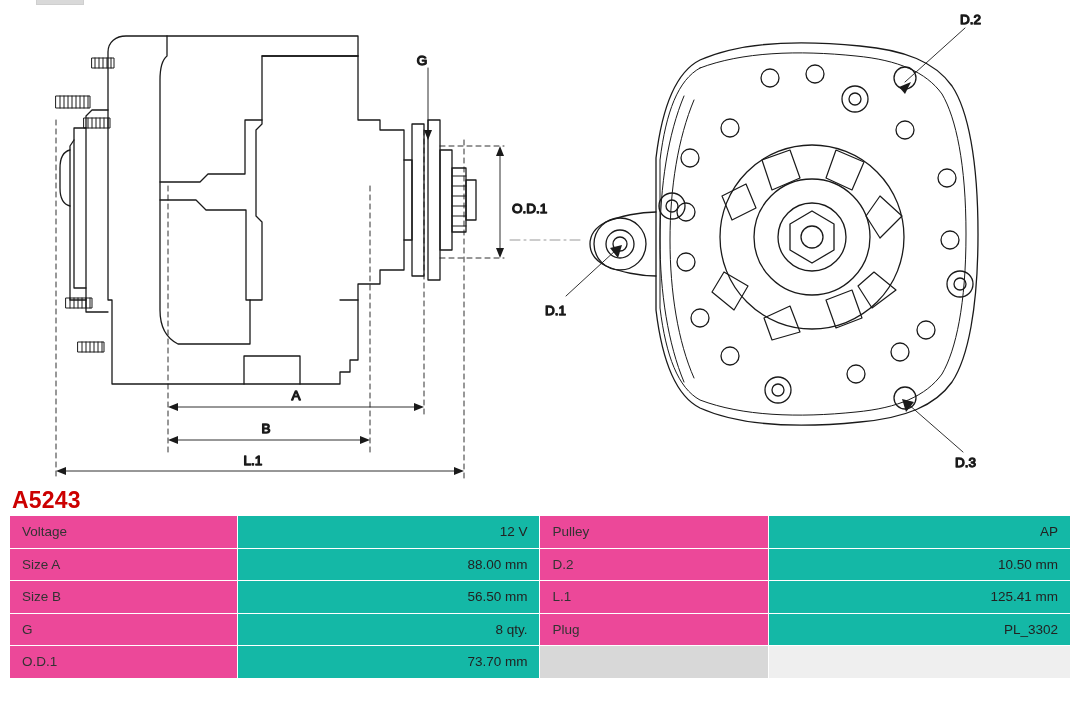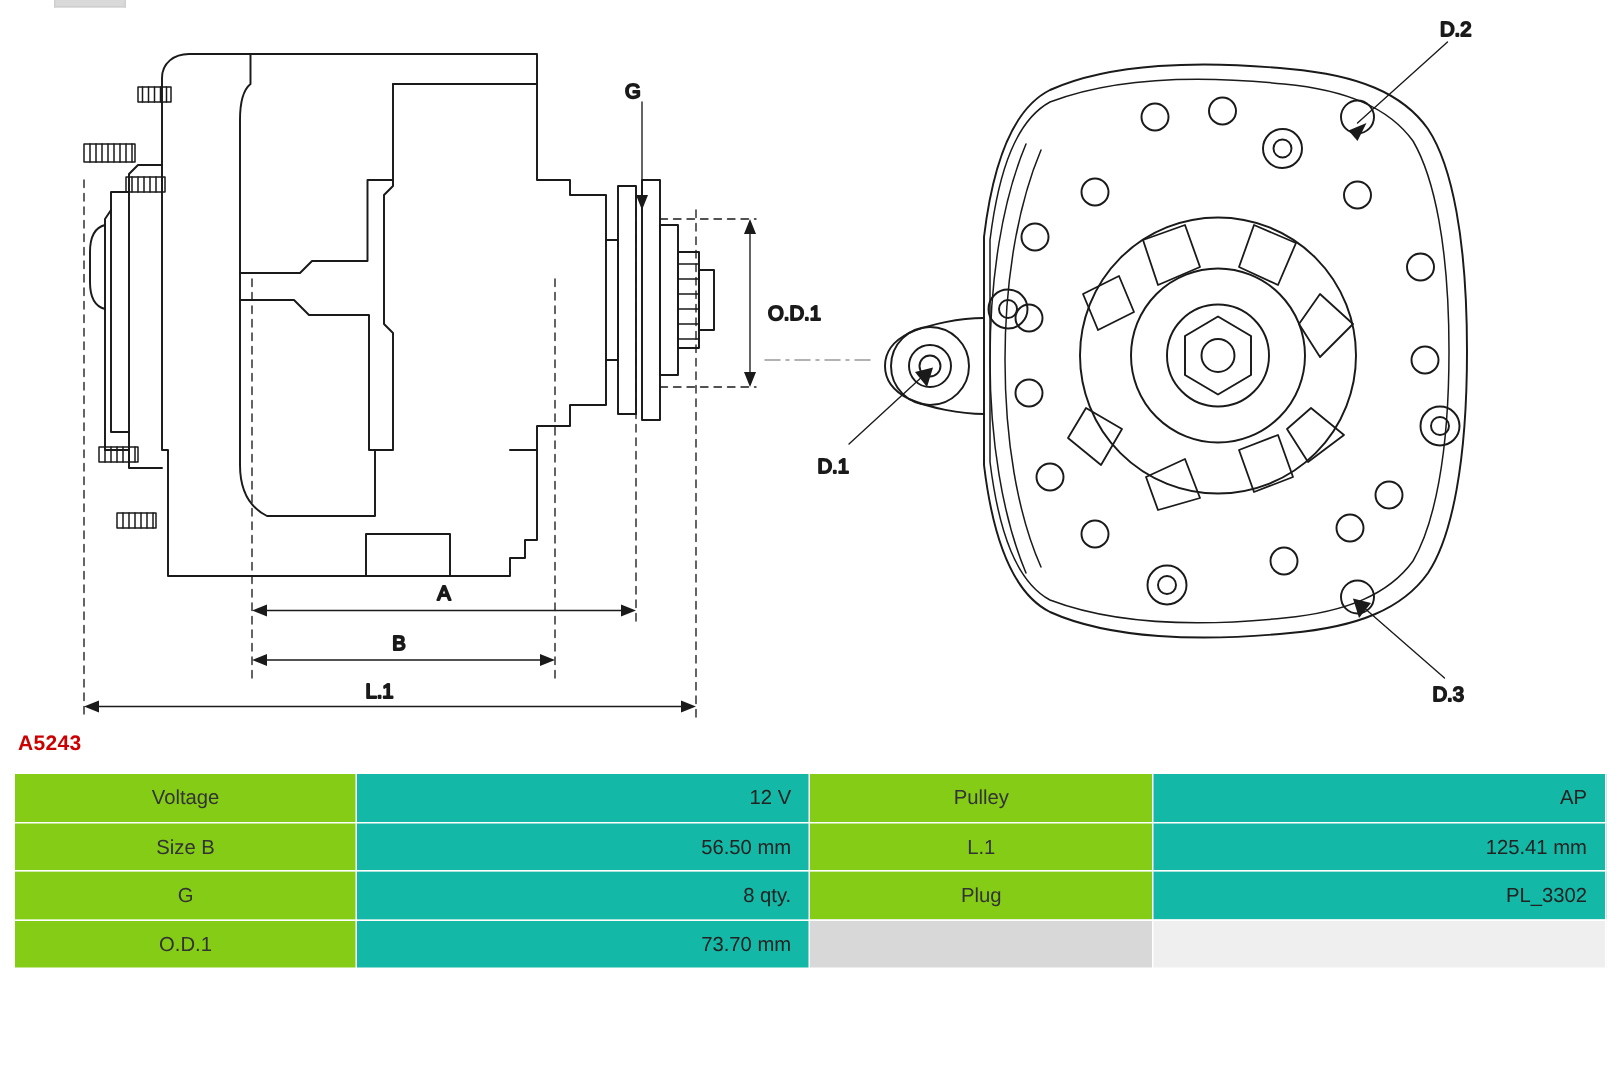--- a/index.html
+++ b/index.html
@@ -23,42 +23,42 @@
   }
   .drawing-area {
     position: absolute;
     left: 0; top: 0;
     width: 1080px; height: 486px;
   }
   .drawing-area svg { display: block; }
   .part-number {
     position: absolute;
     left: 12px; top: 487px;
-    font-size: 14px;
+    font-size: 23px;
     font-weight: bold;
     color: #cc0000;
     letter-spacing: 0.2px;
   }
   .spec-table {
     position: absolute;
     left: 9px; top: 515px;
     width: 1062px;
     border-collapse: collapse;
     table-layout: fixed;
   }
   .spec-table td {
     height: 32.5px;
     border: 1px solid #ffffff;
     font-size: 13.5px;
     padding: 0 12px;
     vertical-align: middle;
   }
   .spec-table td.label {
-    background: #84cc16;
-    text-align: center;
+    background: #ec4899;
+    text-align: left;
     color: #333333;
     width: 220px;
   }
   .spec-table td.value {
     background: #14b8a6;
     text-align: right;
     color: #222222;
     width: 291px;
   }
   .spec-table td.empty {
@@ -259,20 +259,26 @@
 
 <table class="spec-table">
   <tbody>
     <tr>
       <td class="label">Voltage</td>
       <td class="value">12 V</td>
       <td class="label">Pulley</td>
       <td class="value">AP</td>
     </tr>
     <tr>
+      <td class="label">Size A</td>
+      <td class="value">88.00 mm</td>
+      <td class="label">D.2</td>
+      <td class="value">10.50 mm</td>
+    </tr>
+    <tr>
       <td class="label">Size B</td>
       <td class="value">56.50 mm</td>
       <td class="label">L.1</td>
       <td class="value">125.41 mm</td>
     </tr>
     <tr>
       <td class="label">G</td>
       <td class="value">8 qty.</td>
       <td class="label">Plug</td>
       <td class="value">PL_3302</td>

